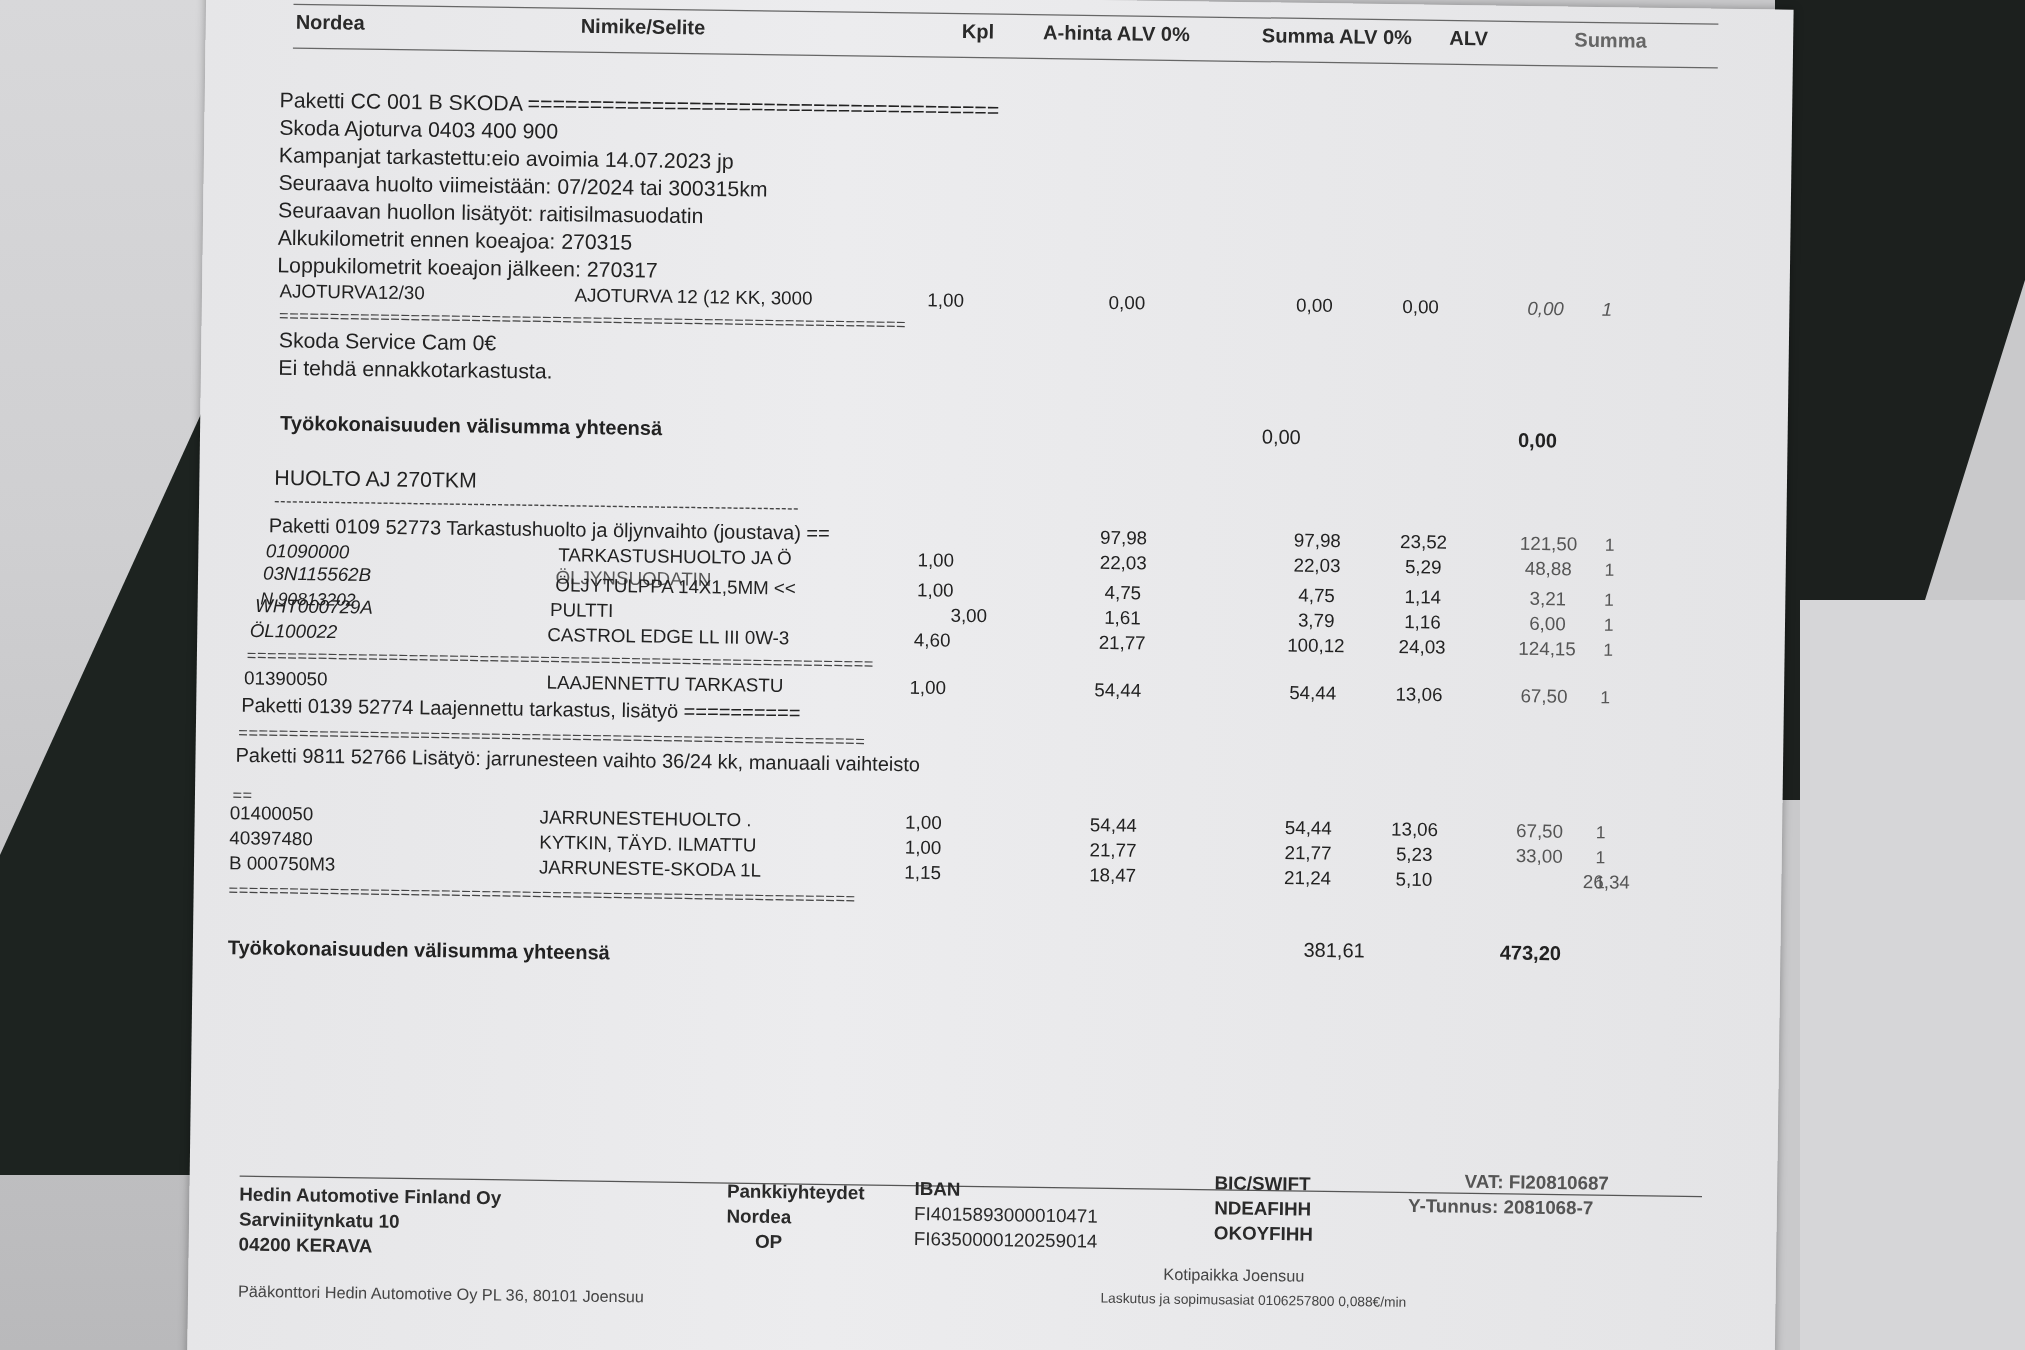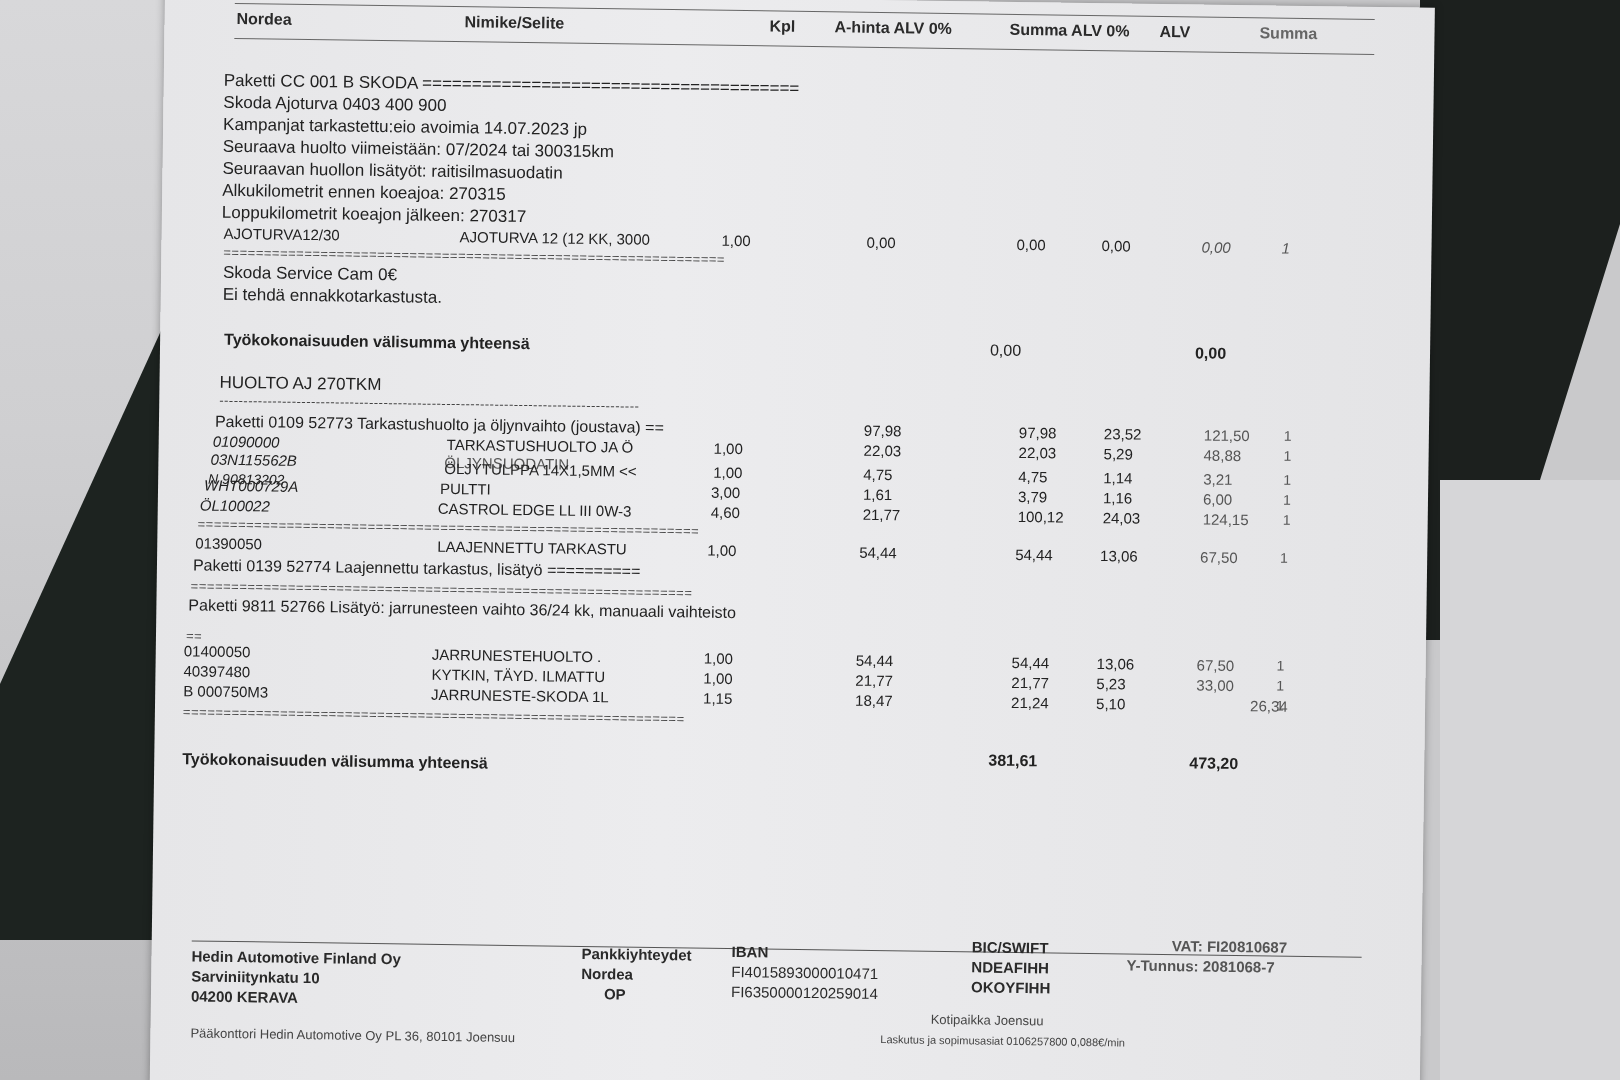--- a/index.html
+++ b/index.html
@@ -36,21 +36,21 @@
     .paper-inner { position: absolute; left: 50px; top: 0; right: 40px; bottom: 0; color: #222; }
 
     .hdr { position: absolute; top: 12px; left: 20px; right: 20px; height: 34px;
       border-top: 1.5px solid #666; border-bottom: 1.5px solid #666; font-weight: bold; font-size: 16px; color: #2a2a2a; }
     .hdr span { position: absolute; top: 6px; }
     .row { position: absolute; left: 0; right: 0; height: 20px; font-size: 17px; white-space: nowrap; }
     .row span { position: absolute; }
     .code { font-style: italic; font-size: 15px; }
     .bold { font-weight: bold; }
     .sep { color: #444; letter-spacing: 0.5px; font-size: 13px; }
-    .num { text-align: left; width: 70px; }
+    .num { text-align: center; width: 70px; }
     .gray { color: #555; }
     .footer { position: absolute; left: 20px; right: 20px; top: 950px; border-top: 1.5px solid #555; padding-top: 6px; font-size: 15px; font-weight: bold; color: #2a2a2a; }
     .footer span { position: absolute; white-space: nowrap; }
     .small { font-size: 13px; font-weight: normal; color: #444; }
   </style>
 </head>
 <body>
 
 <div class="bg-left"></div>
 <div class="bg-dark-left"></div>
@@ -153,21 +153,21 @@
       <span class="num" style="left:895px">1,14</span>
       <span class="num gray" style="left:995px">3,21</span>
       <span class="gray" style="left:1075px;font-size:14px">1</span>
     </div>
     <div class="row" style="top:480px;font-size:14px">
       <span class="code" style="left:0px;font-size:14px">N 90813202</span>
     </div>
     <div class="row" style="top:486px;font-size:15px">
       <span class="code" style="left:-4px">WHT000729A</span>
       <span style="left:232px">PULTTI</span>
-      <span class="num" style="left:503px">3,00</span>
+      <span class="num" style="left:532px">3,00</span>
       <span class="num" style="left:655px">1,61</span>
       <span class="num" style="left:810px">3,79</span>
       <span class="num" style="left:895px">1,16</span>
       <span class="num gray" style="left:995px">6,00</span>
       <span class="gray" style="left:1075px;font-size:14px">1</span>
     </div>
     <div class="row" style="top:506px;font-size:15px">
       <span class="code" style="left:-8px">ÖL100022</span>
       <span style="left:230px">CASTROL EDGE LL III 0W-3</span>
       <span class="num" style="left:503px">4,60</span>
@@ -233,21 +233,21 @@
       <span class="num" style="left:891px">5,10</span>
       <span class="num gray" style="left:1045px">26,34</span>
       <span class="gray" style="left:1071px;font-size:14px">1</span>
     </div>
     <div class="row sep" style="top:714px">
         <span style="left:-22px">==============================================================</span>
       </div>
 
     <div class="row bold" style="top:760px;font-size:16px">
       <span style="left:-22px">Työkokonaisuuden välisumma yhteensä</span>
-      <span class="num" style="left:784px;font-weight:bold;top:-10px">381,61</span>
+      <span class="num" style="left:828px;font-weight:normal;top:-10px">381,61</span>
       <span class="num" style="left:985px;top:-10px">473,20</span>
     </div>
 
     <div class="footer" style="left:-10px">
       <span style="left:0;top:6px">Hedin Automotive Finland Oy</span>
       <span style="left:0;top:26px">Sarviniitynkatu 10</span>
       <span style="left:0;top:46px">04200 KERAVA</span>
 
       <span style="left:390px;top:-2px">Pankkiyhteydet</span>
       <span style="left:390px;top:18px">Nordea</span>

